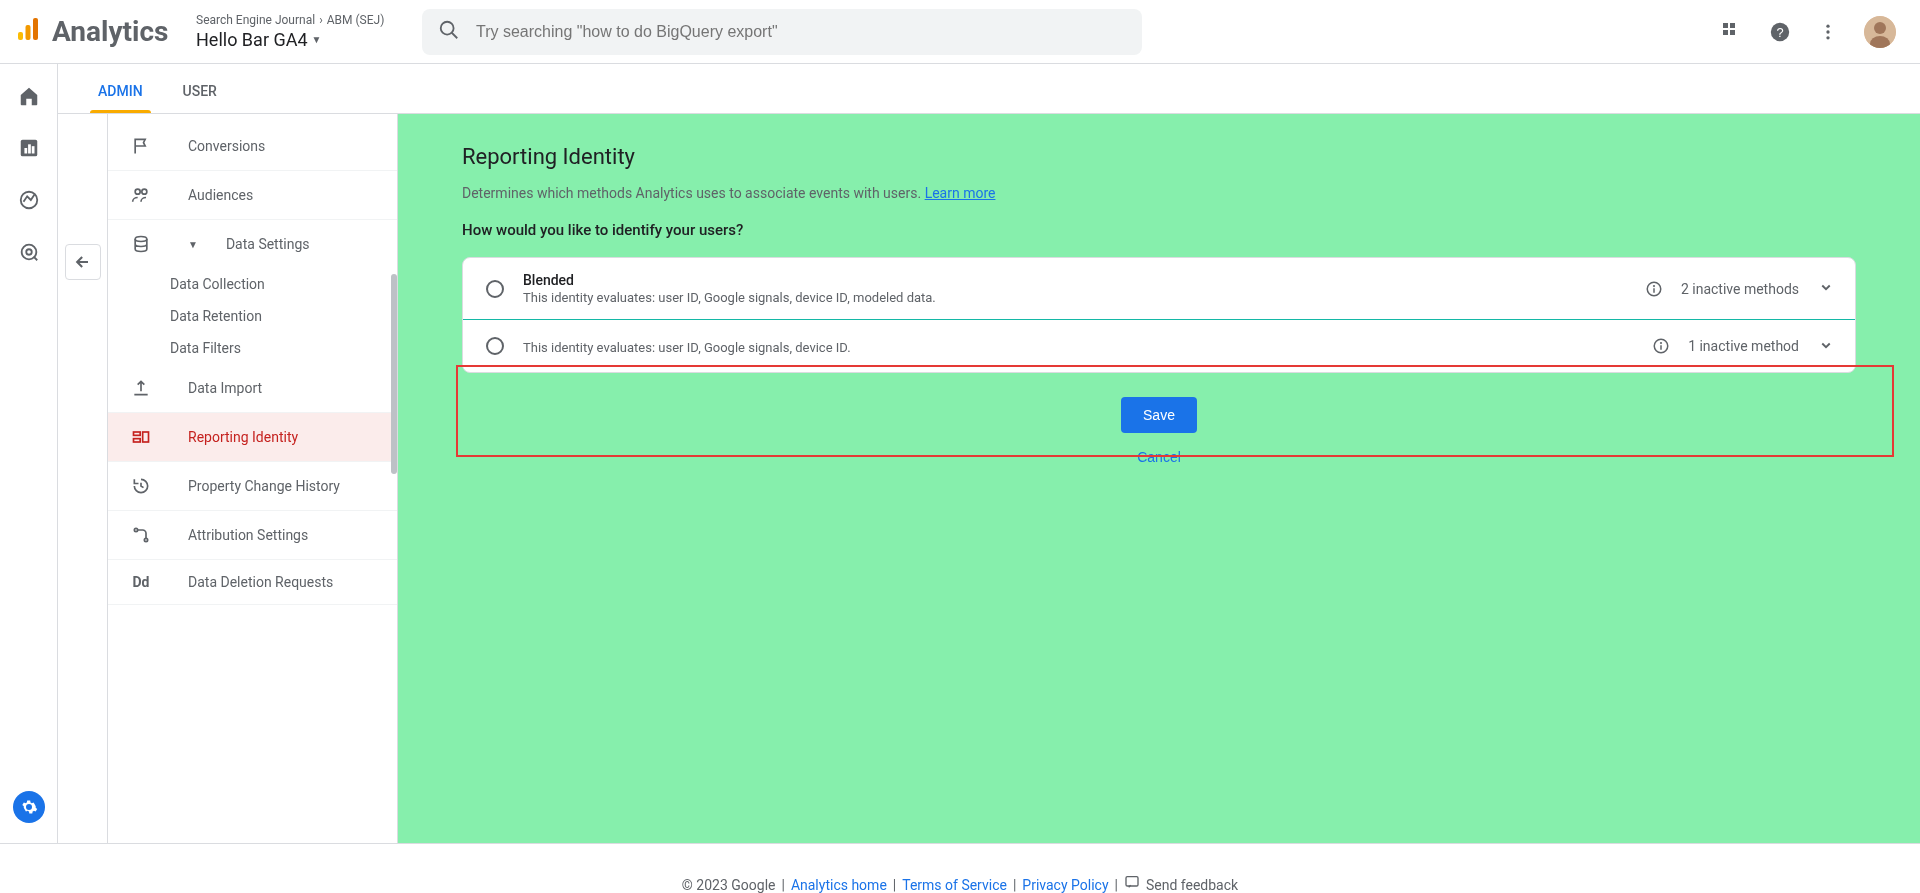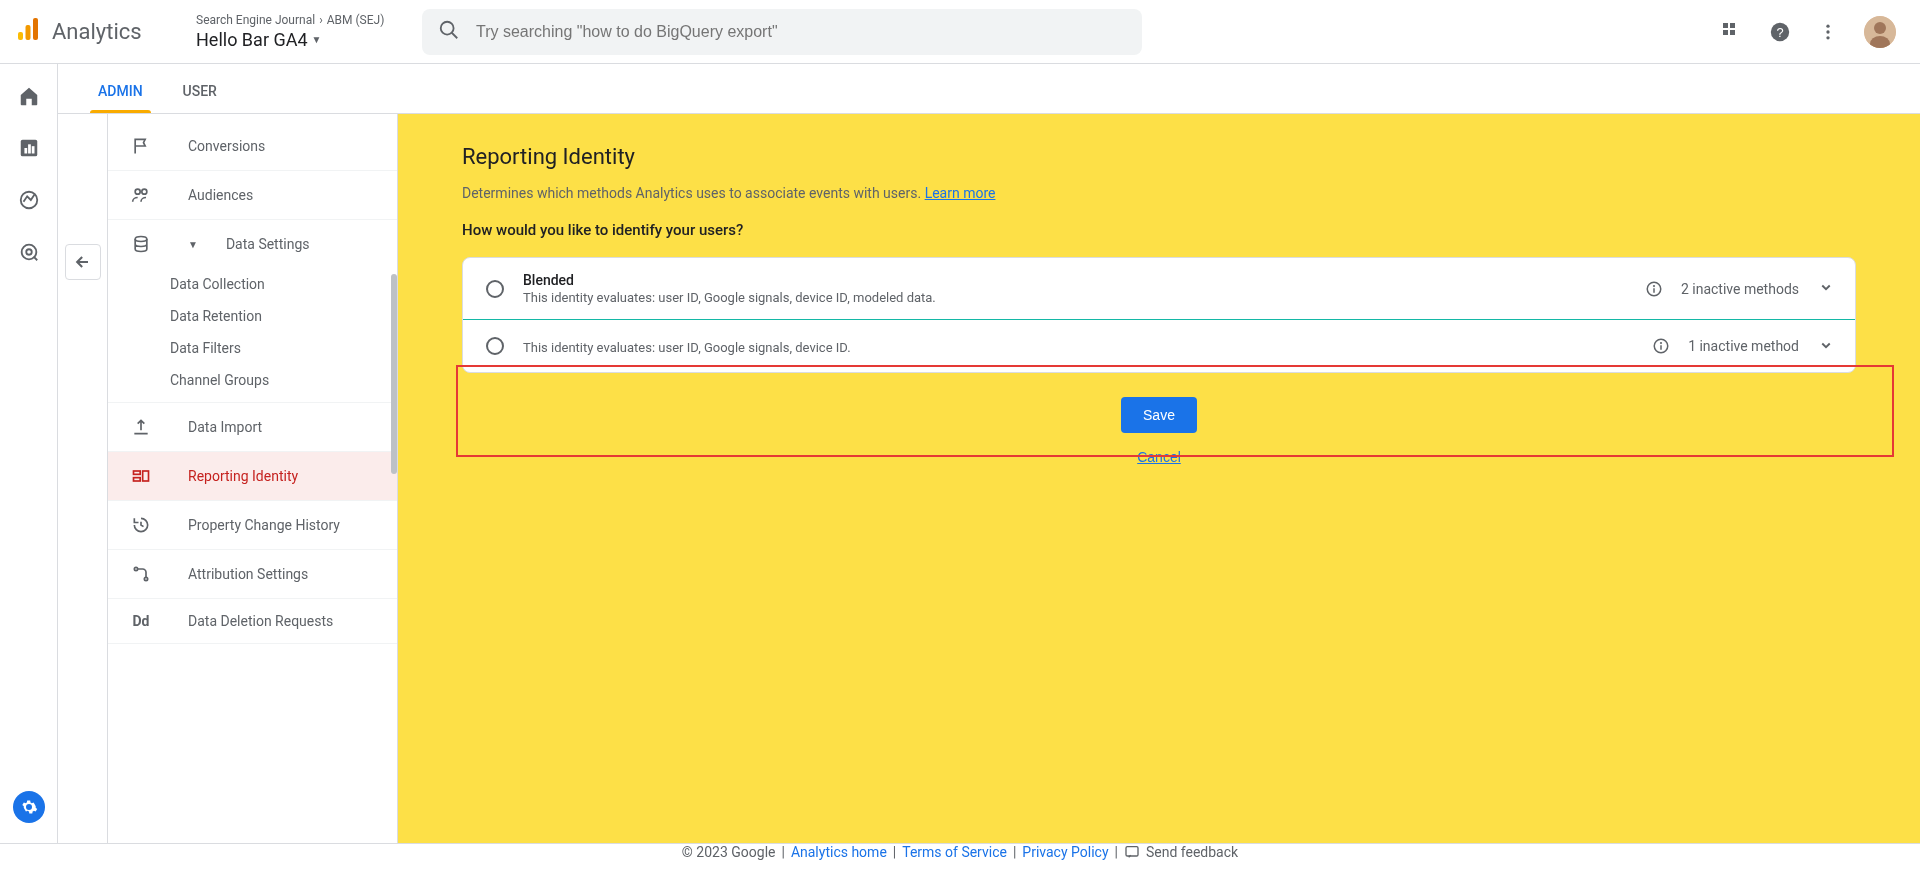--- a/index.html
+++ b/index.html
@@ -2,42 +2,42 @@
 <html><head>
 <meta charset="utf-8">
 <style>
   * { box-sizing: border-box; margin: 0; padding: 0; }
   body { font-family: 'Google Sans', Roboto, Arial, sans-serif; background: #fff; color: #202124; width: 1920px; height: 893px; overflow: hidden; position: relative; }
   
   
   .header { height: 64px; display: flex; align-items: center; padding: 0 16px; border-bottom: 1px solid #dadce0; background: #fff; }
   .logo-area { display: flex; align-items: center; gap: 12px; min-width: 180px; }
   .ga-logo { width: 24px; height: 24px; }
-  .analytics-label { font-size: 22px; color: #5f6368; font-weight: 400; }
+  .analytics-label { font-size: 28px; color: #5f6368; font-weight: 700; }
   .breadcrumb-area { display: flex; flex-direction: column; margin-left: 0; min-width: 210px;}
   .breadcrumb-top { font-size: 12px; color: #5f6368; display: flex; align-items: center; gap: 4px; }
   .breadcrumb-sep { color: #5f6368; }
   .property-line { font-size: 18px; color: #202124; display: flex; align-items: center; gap: 4px; margin-top:2px; }
   .dropdown-arrow { color: #5f6368; font-size: 10px; }
   .search-box { flex: 0 0 auto; width: 720px; height: 46px; background: #f1f3f4; border-radius: 8px; display: flex; align-items: center; padding: 0 16px; margin-left: 16px; }
   .search-icon { color: #5f6368; margin-right: 16px; }
   .search-input { flex:1; border:none; background:transparent; font-size: 16px; outline:none; color:#5f6368; }
   .header-spacer { flex: 1; }
   .header-icons { display: flex; align-items: center; gap: 24px; padding-right: 8px; }
   .header-ico { color: #5f6368; width:24px; height:24px; cursor:pointer; display:flex; align-items:center; justify-content:center;}
   .avatar { width: 32px; height: 32px; border-radius: 50%; background: #e8c4a6; display:flex; align-items:center; justify-content:center; font-size:10px; overflow:hidden;}
   
   
   .body-area { display: flex; height: calc(100% - 64px - 50px); position:relative;}
   .rail { width: 58px; background:#fff; border-right:1px solid #dadce0; display:flex; flex-direction:column; align-items:center; padding-top:20px; gap:28px;}
   .rail-icon { color:#5f6368; width:24px; height:24px; cursor:pointer; display:flex; align-items:center; justify-content:center;}
   .admin-gear { position:absolute; bottom:20px; left:13px; width:32px; height:32px; background:#1a73e8; border-radius:50%; display:flex; align-items:center; justify-content:center; color:#fff; font-size:18px; cursor:pointer;}
   
   
-  .content-wrap { flex:1; display:flex; flex-direction:column; background:#fde047; overflow:hidden;}
+  .content-wrap { flex:1; display:flex; flex-direction:column; background:#86efac; overflow:hidden;}
   .tabs-row { display:flex; gap:40px; padding-left:40px; background:#fff; border-bottom:1px solid #dadce0; height:50px; align-items:flex-end;}
   .tab { font-size:14px; font-weight:500; color:#5f6368; padding-bottom:14px; cursor:pointer; position:relative;}
   .tab.active { color:#1a73e8; }
   .tab.active::after { content:''; position:absolute; bottom:0; left:-8px; right:-8px; height:3px; background:#f9ab00; border-radius:3px 3px 0 0;}
   
   
   .mid-area { display:flex; flex:1; overflow:hidden;}
   .back-btn-col { width:50px; display:flex; align-items:flex-start; justify-content:center; padding-top:130px; background:#fff; border-right:1px solid #dadce0;}
   .back-btn { width:36px; height:36px; border:1px solid #dadce0; background:#fff; border-radius:4px; display:flex; align-items:center; justify-content:center; color:#5f6368; cursor:pointer;}
   
@@ -70,23 +70,23 @@
   .opt-desc { font-size:13px; color:#5f6368; margin-top:2px;}
   .opt-right { display:flex; align-items:center; gap:18px; color:#5f6368; font-size:14px;}
   .info-ico { width:18px; height:18px; color:#5f6368;}
   .chev { color:#5f6368;}
   
   
   .highlight-box { position:absolute; border:2px solid #e53935; pointer-events:none;}
   
   .btn-row { display:flex; gap:16px; align-items:center;flex-direction:column;}
   .btn-save { background:#1a73e8; color:#fff; border:none; font-size:14px; font-weight:500; padding:10px 22px; border-radius:4px; cursor:pointer;}
-  .btn-cancel { background:transparent; color:#1a73e8; border:none; font-size:14px; font-weight:500; cursor:pointer;text-decoration:underline;}
-  
-  .footer { position:absolute; bottom:0; left:0; right:0; height:50px; display:flex; align-items:flex-start; justify-content:center; font-size:14px; color:#5f6368; gap:6px; background:#fff; border-top:1px solid #dadce0;}
+  .btn-cancel { background:transparent; color:#1a73e8; border:none; font-size:14px; font-weight:500; cursor:pointer;}
+  
+  .footer { position:absolute; bottom:0; left:0; right:0; height:50px; display:flex; align-items:flex-end; justify-content:center; font-size:14px; color:#5f6368; gap:6px; background:#fff; border-top:1px solid #dadce0;}
   .footer a { color:#1a73e8; text-decoration:none; cursor:pointer;}
 </style>
 </head>
 <body>
 
 <div class="header">
   <div class="logo-area">
     <span>
       <svg class="ga-logo" viewBox="0 0 24 24">
           <rect x="2" y="14" width="5" height="8" rx="2" fill="#fbbc04"></rect>
@@ -232,23 +232,20 @@
           <span>Data Settings</span>
         </div>
         <div class="nav-item sub">
             <span>Data Collection</span>
           </div>
         <div class="nav-item sub">
             <span>Data Retention</span>
           </div>
         <div class="nav-item sub">
             <span>Data Filters</span>
-          </div>
-        <div class="nav-item sub" style="padding-bottom:14px; border-bottom:1px solid #f1f3f4;">
-            <span>Channel Groups</span>
           </div>
         <div class="nav-item">
           <span class="nav-icon">
               <svg width="20" height="20" viewBox="0 0 24 24" fill="none" stroke="#5f6368" stroke-width="2">
                 <path d="M12 4v12M8 8l4-4 4 4M4 20h16"></path>
               </svg>
             </span>
           <span>Data Import</span>
         </div>
         <div class="nav-item selected">

